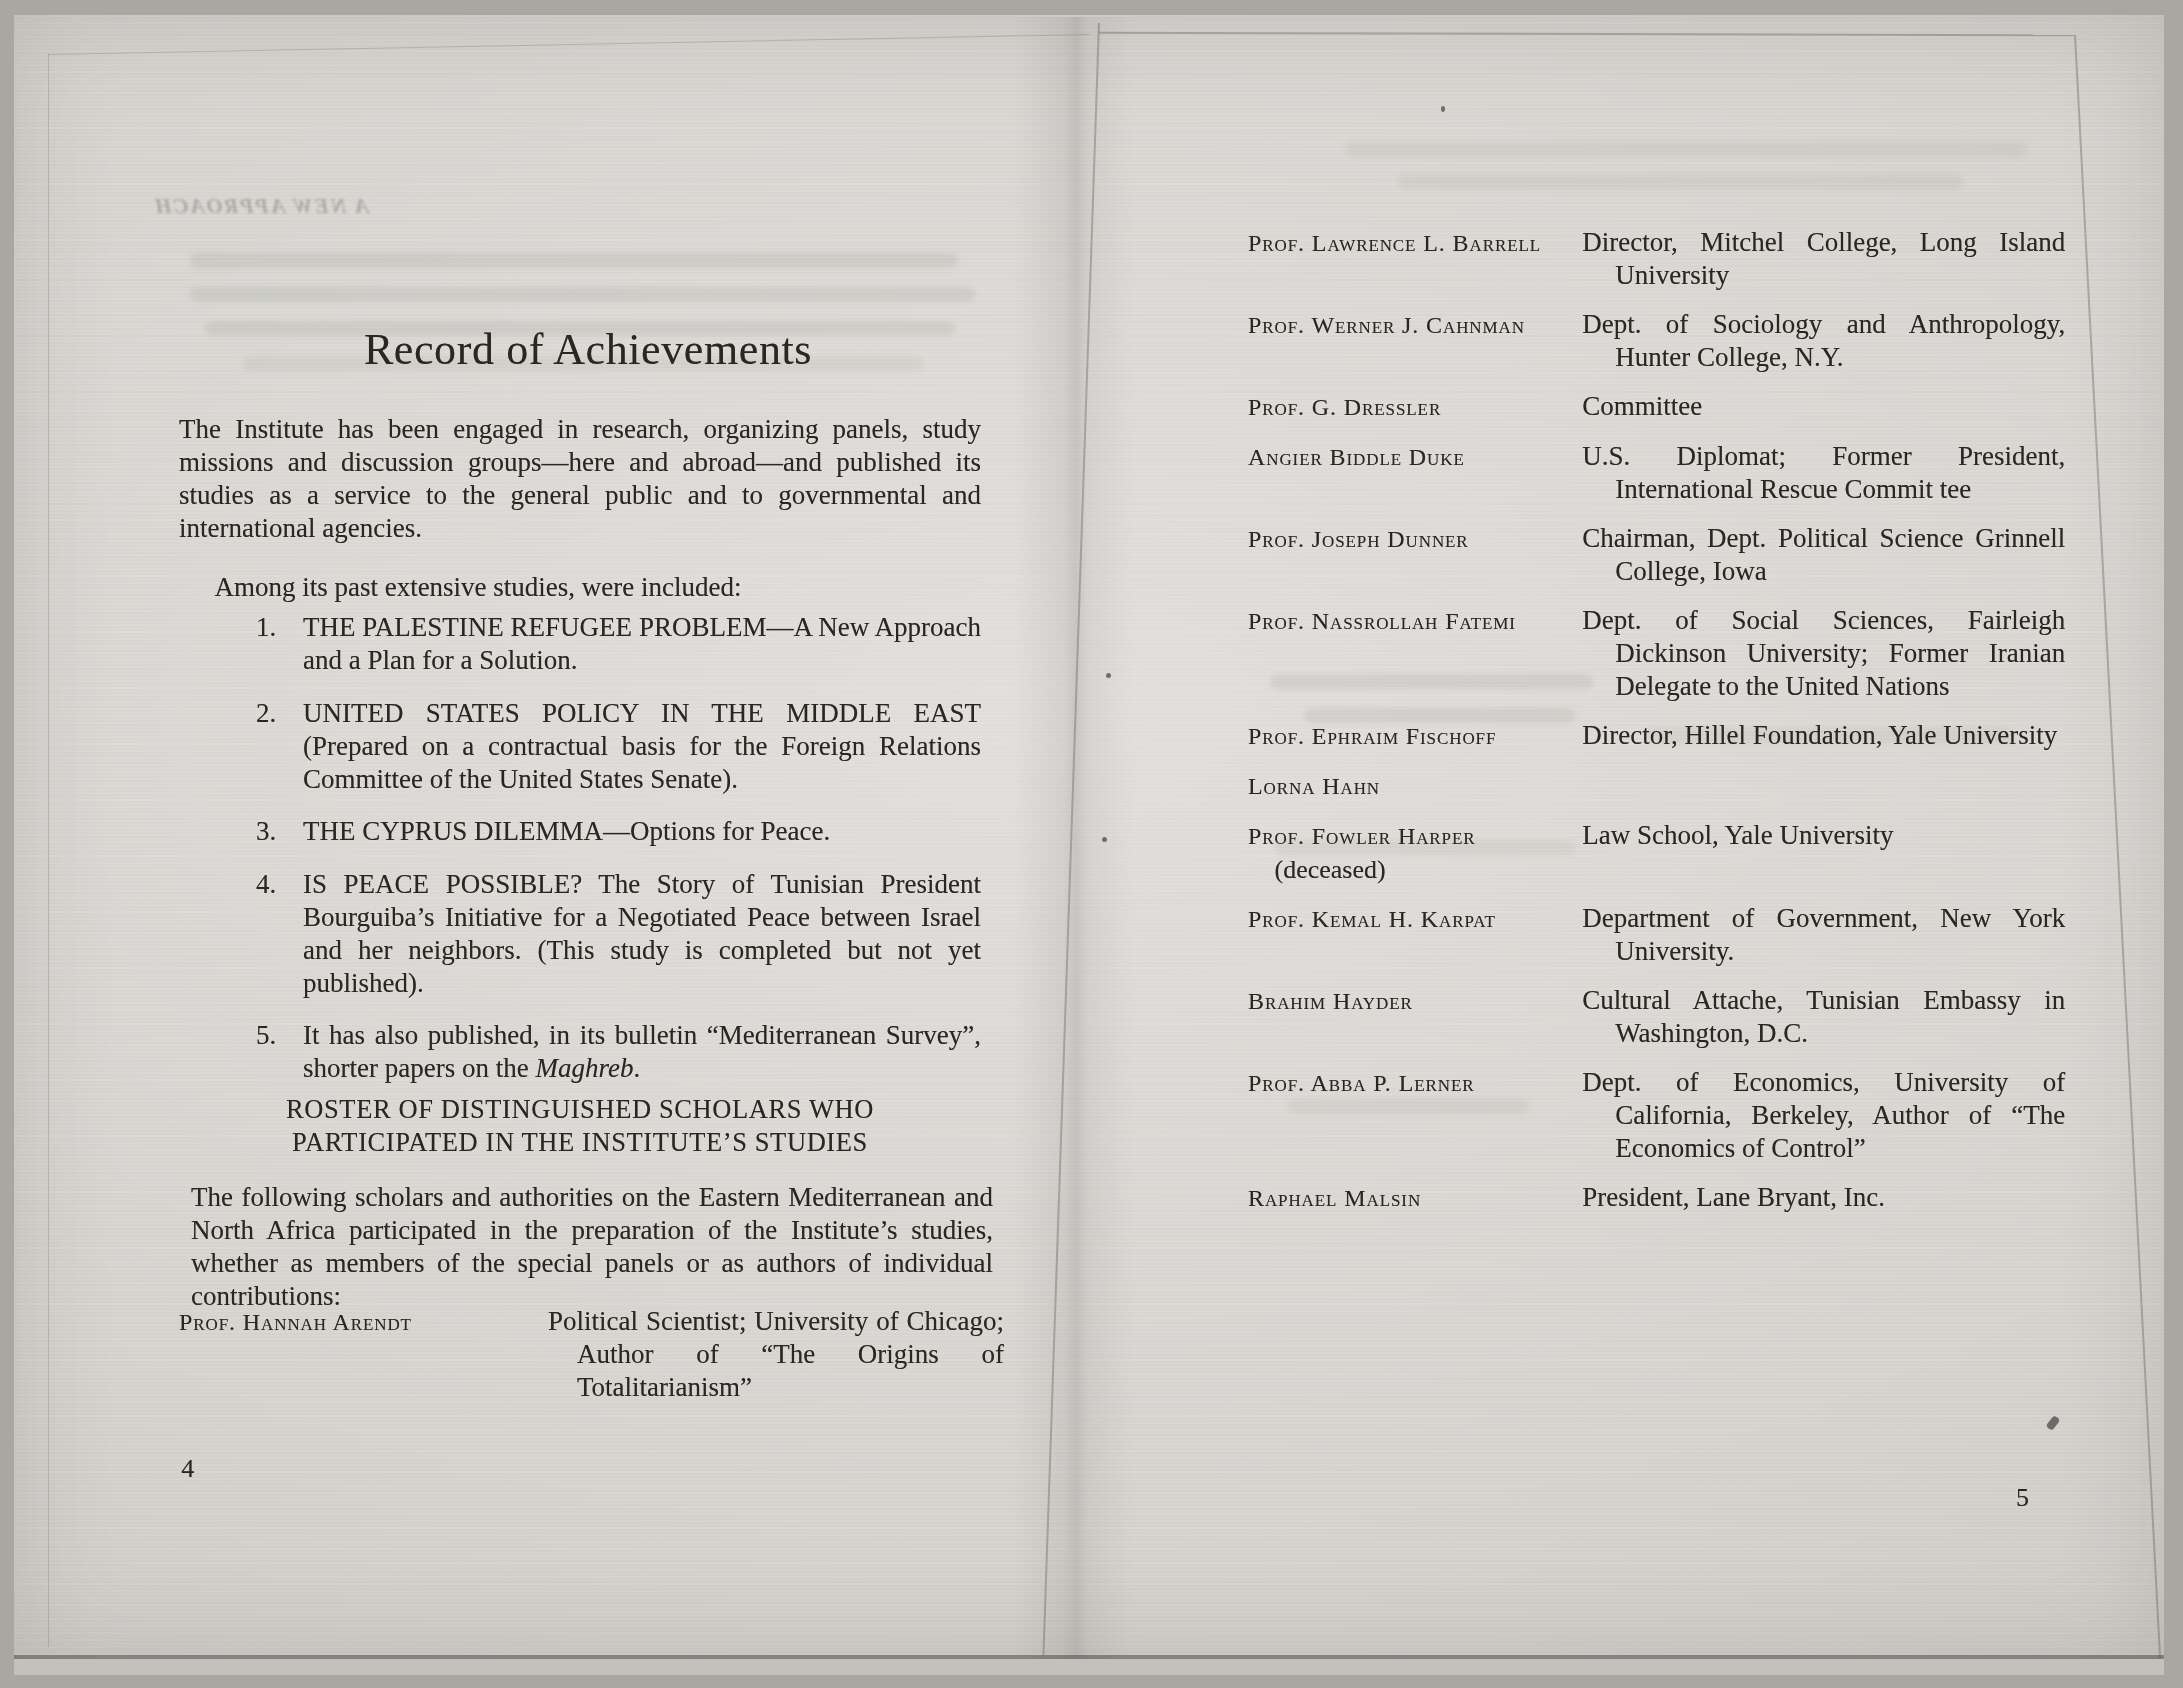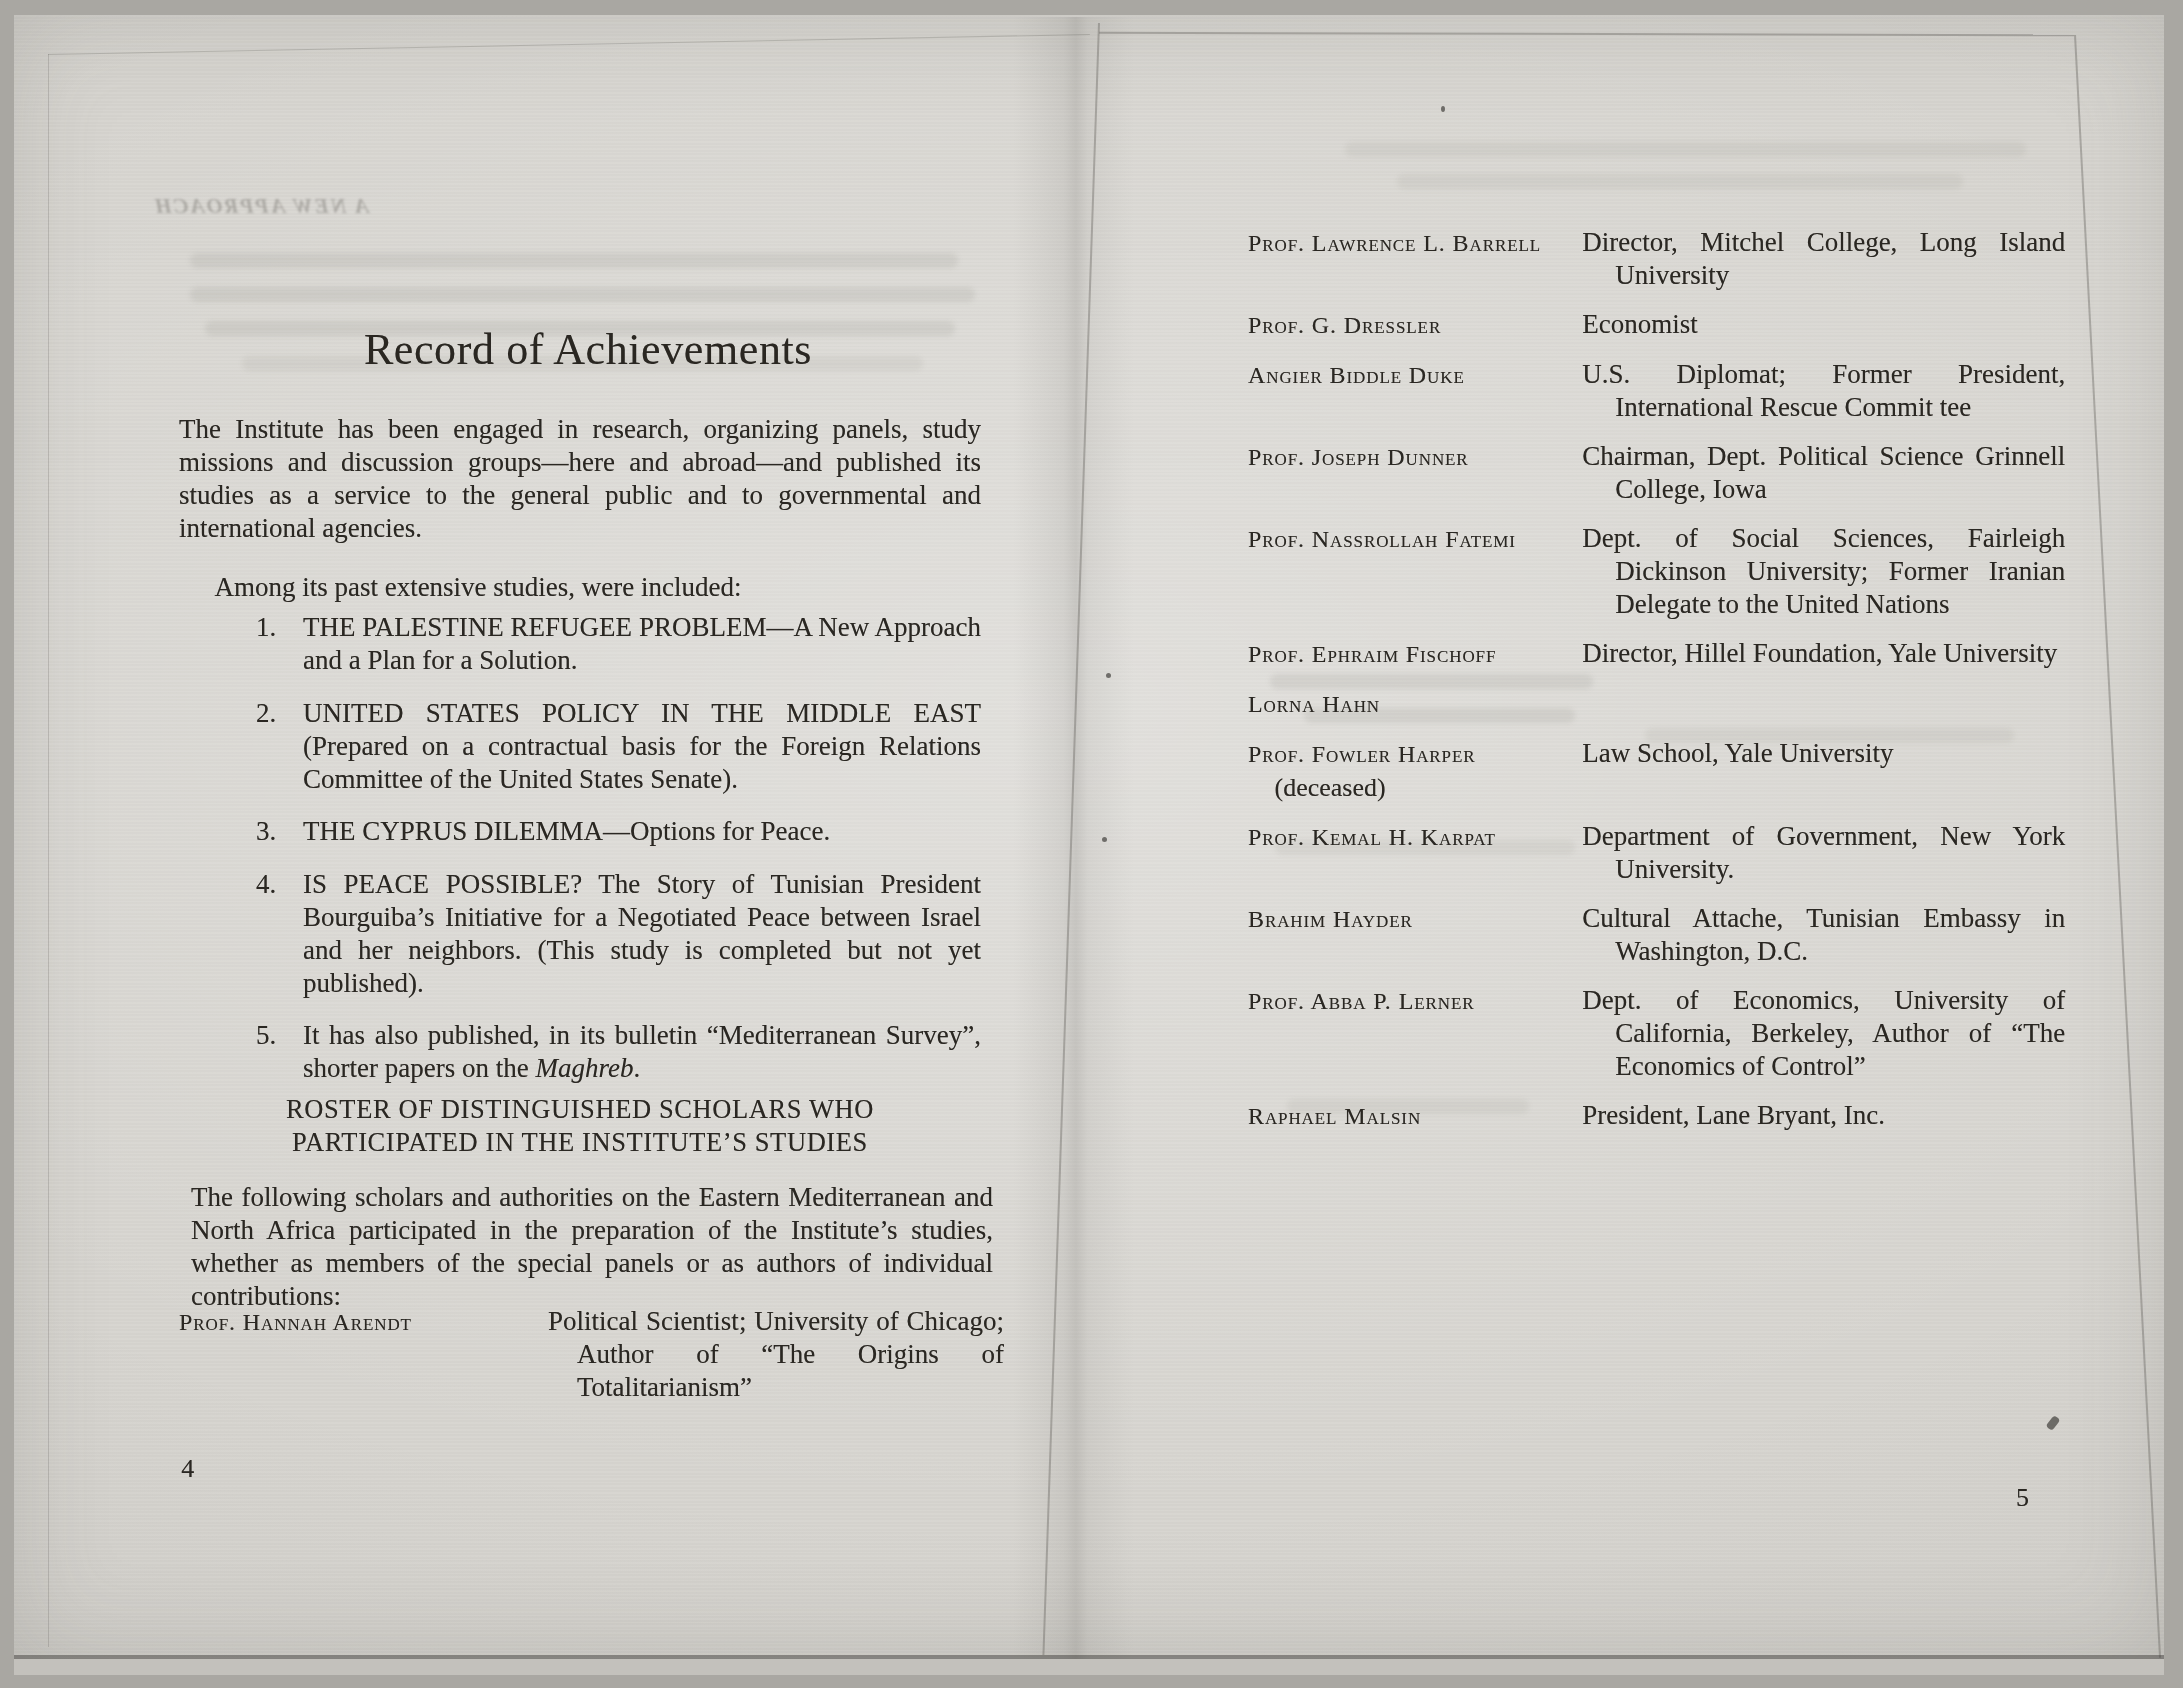--- a/index.html
+++ b/index.html
@@ -161,24 +161,28 @@
 
 <div class="right-page">
 
   <div class="entries">
 
     <div class="entry">
       <div class="entry-name"><span class="sc">Prof. Lawrence L. Barrell</span></div>
       <div class="entry-desc">Director, Mitchel College, Long Island University</div>
     </div>
 
+    <div class="entry">
+      <div class="entry-name"><span class="sc">Prof. Werner J. Cahnman</span></div>
+      <div class="entry-desc">Dept. of Sociology and Anthropology, Hunter College, N.Y.</div>
+    </div>
 
     <div class="entry">
       <div class="entry-name"><span class="sc">Prof. G. Dressler</span></div>
-      <div class="entry-desc">Economist</div>
+      <div class="entry-desc">Committee</div>
     </div>
 
     <div class="entry">
       <div class="entry-name"><span class="sc">Angier Biddle Duke</span></div>
       <div class="entry-desc">U.S. Diplomat; Former President, International Rescue Commit tee</div>
     </div>
 
     <div class="entry">
       <div class="entry-name"><span class="sc">Prof. Joseph Dunner</span></div>
       <div class="entry-desc">Chairman, Dept. Political Science Grinnell College, Iowa</div>

